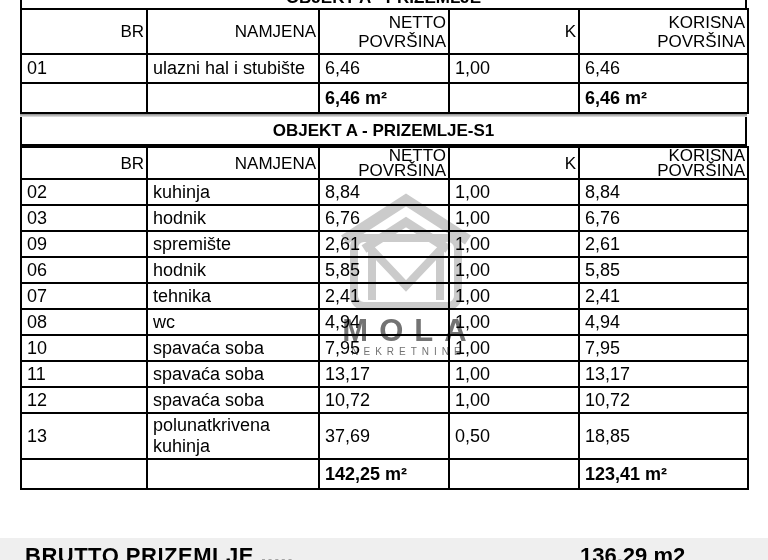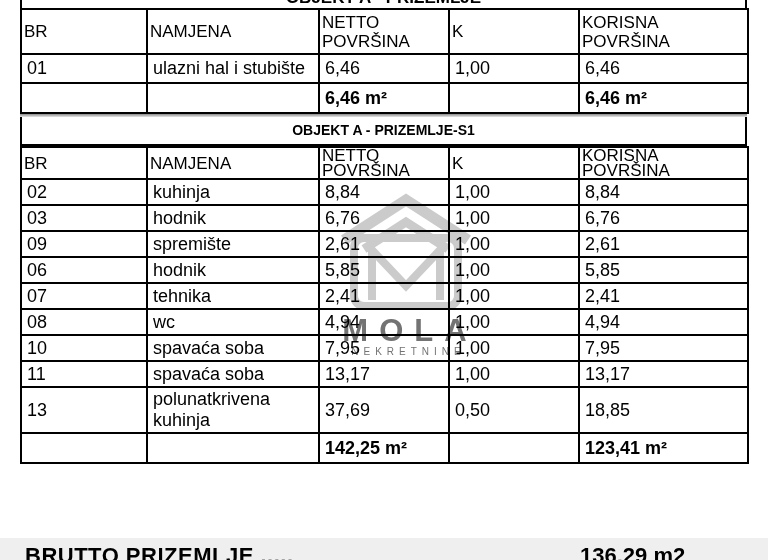--- a/index.html
+++ b/index.html
@@ -22,40 +22,40 @@
 
   .band-top {
     height:8px; overflow:hidden; text-align:center;
     border-left:2px solid #000; border-right:2px solid #000;
   }
   .band-top span { display:inline-block; font-weight:bold; font-size:17px; transform:translateY(-12px); }
 
   table.t { border-collapse:collapse; table-layout:fixed; width:727px; background:transparent; }
   .t th, .t td { border:2px solid #000; overflow:hidden; }
   .t th {
-    font-weight:normal; font-size:17px; text-align:left;
+    font-weight:normal; font-size:17px; text-align:right;
     vertical-align:middle; padding:0 2px; white-space:normal;
   }
   .t td {
     font-size:18px; text-align:left; vertical-align:middle;
     padding:1px 2px 1px 5px; white-space:nowrap; line-height:21px;
   }
   .t td.cell-namjena { white-space:pre-line; }
   .t1 th { height:43px; line-height:19px; }
   .t1 td { height:25px; }
   .t2 th { height:29px; line-height:15px; }
   .t2 td { height:22px; }
   tr.sum-row td { font-weight:bold; height:26px; }
 
   .sep { height:3px; background:linear-gradient(to bottom,#8a8a8a,#e6e6e6); }
 
   .band-s1 {
     height:27px; line-height:27px; text-align:center;
     border:2px solid #000; border-top:none;
-    font-weight:bold; font-size:14px;
+    font-weight:bold; font-size:17px;
   }
 
   
   .footer {
     position:absolute; left:0; top:538px; width:768px; height:40px;
     background:#efefef; z-index:3;
   }
   .footer-label {
     position:absolute; left:25px; top:5px;
     font-weight:bold; font-size:22px; letter-spacing:0.5px;
@@ -198,20 +198,27 @@
             <td class="cell-korisna">7,95</td>
           </tr>
           <tr>
             <td class="cell-br">11</td>
             <td class="cell-namjena">spavaća soba</td>
             <td class="cell-netto">13,17</td>
             <td class="cell-k">1,00</td>
             <td class="cell-korisna">13,17</td>
           </tr>
           <tr>
+            <td class="cell-br">12</td>
+            <td class="cell-namjena">spavaća soba</td>
+            <td class="cell-netto">10,72</td>
+            <td class="cell-k">1,00</td>
+            <td class="cell-korisna">10,72</td>
+          </tr>
+          <tr>
             <td class="cell-br">13</td>
             <td class="cell-namjena">polunatkrivena
 kuhinja</td>
             <td class="cell-netto">37,69</td>
             <td class="cell-k">0,50</td>
             <td class="cell-korisna">18,85</td>
           </tr>
         </tbody>
       <tfoot>
         <tr class="sum-row">

